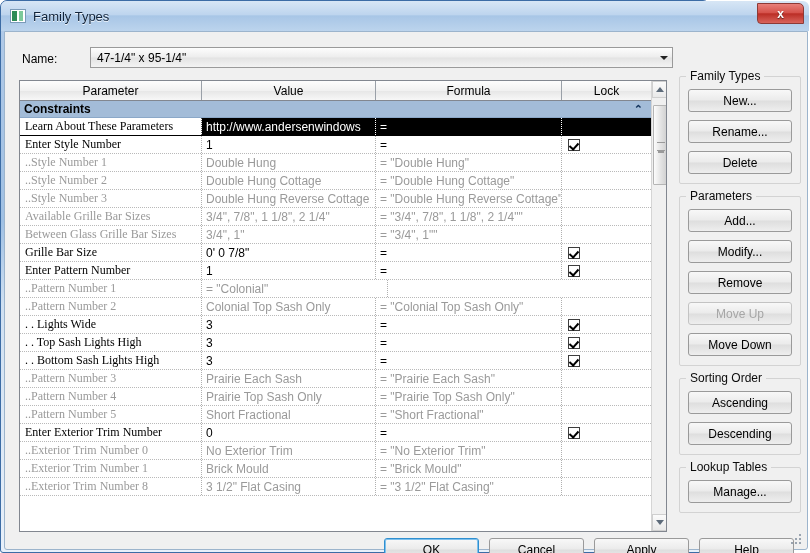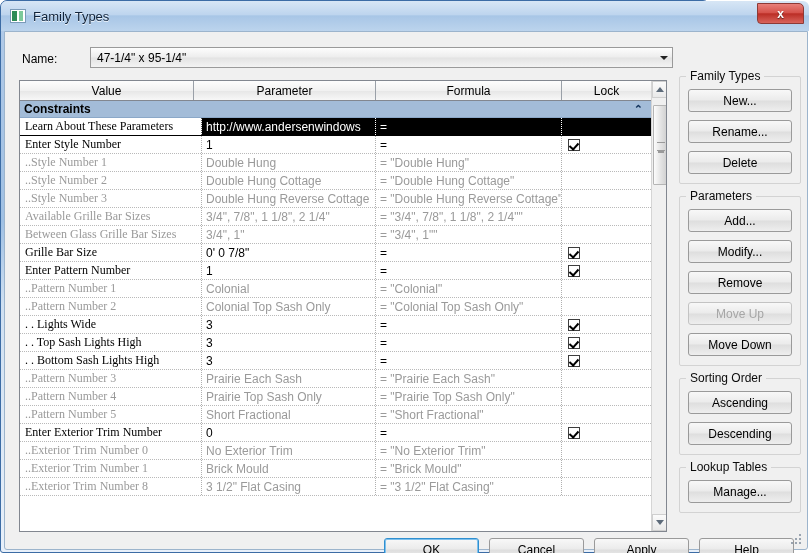--- a/index.html
+++ b/index.html
@@ -310,22 +310,22 @@
     <div class="name-combo">
       <span class="val">47-1/4" x 95-1/4"</span>
       <span class="combo-arrow">
           <i></i>
         </span>
     </div>
 
     <div class="grid-wrap">
       <div class="grid-main">
         <div class="thead">
+          <div class="th c0">Parameter</div>
           <div class="th c1">Value</div>
-          <div class="th c0">Parameter</div>
           <div class="th c2">Formula</div>
           <div class="th c3">Lock</div>
         </div>
         <div class="tbody" id="tbody">
             <div class="group-row">
               <span>Constraints</span>
               <span class="chev">⌃</span>
             </div>
             <div class="row selected">
               <div class="cell c0">Learn About These Parameters</div>
@@ -382,21 +382,20 @@
             <div class="row">
               <div class="cell c0">Enter Pattern Number</div>
               <div class="cell c1">1</div>
               <div class="cell c2">=</div>
               <div class="cell c3">
                 <span class="chk"></span>
               </div>
             </div>
             <div class="row dim">
               <div class="cell c0">..Pattern Number 1</div>
-              <div class="cell c1">Colonial</div>
               <div class="cell c2">= "Colonial"</div>
               <div class="cell c3"></div>
             </div>
             <div class="row dim">
               <div class="cell c0">..Pattern Number 2</div>
               <div class="cell c1">Colonial Top Sash Only</div>
               <div class="cell c2">= "Colonial Top Sash Only"</div>
               <div class="cell c3"></div>
             </div>
             <div class="row">

